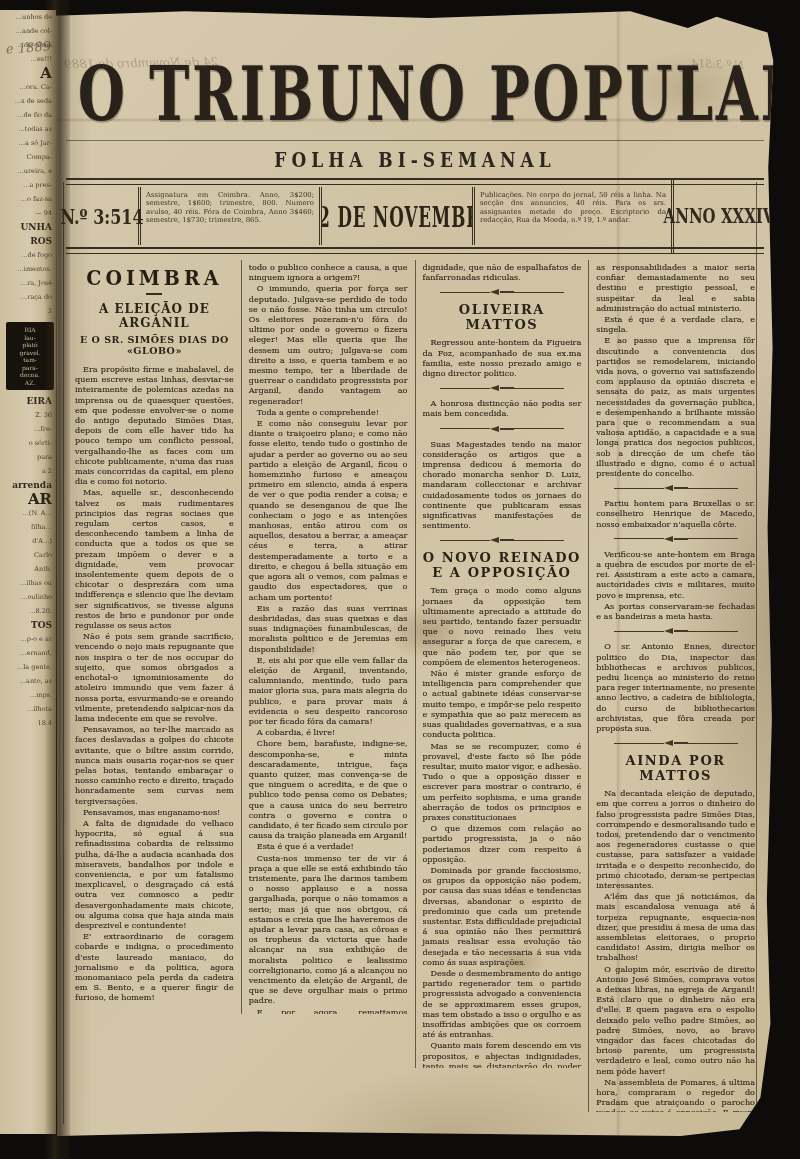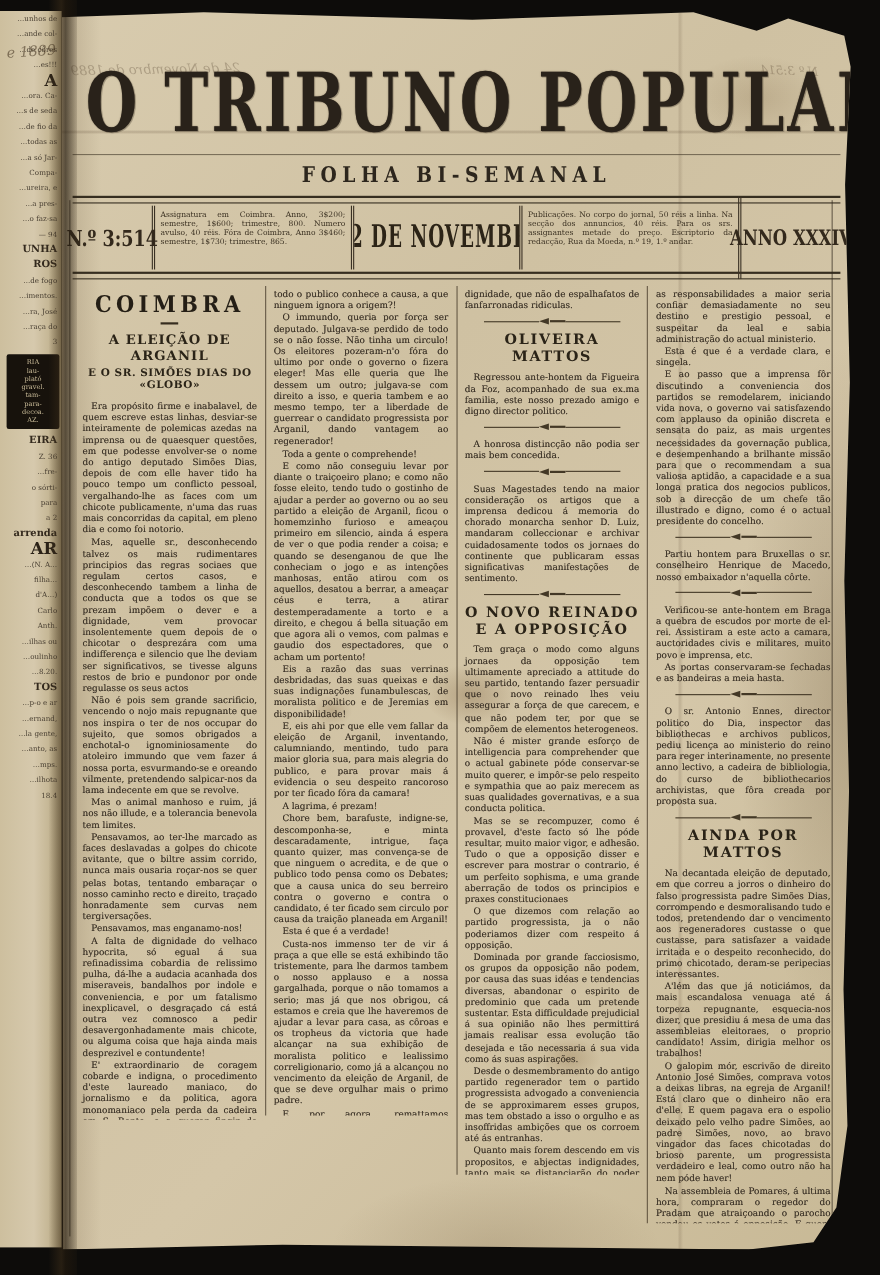--- a/index.html
+++ b/index.html
@@ -196,34 +196,33 @@
 
   <div class="columns" id="cols">
       <div class="col col-0">
         <div class="headline">COIMBRA</div>
         <div class="short-rule"></div>
         <div class="subhead">A ELEIÇÃO DE ARGANIL</div>
         <div class="subhead2">E O SR. SIMÕES DIAS DO «GLOBO»</div>
         <div class="p">Era propósito firme e inabalavel, de quem escreve estas linhas, desviar-se inteiramente de polemicas azedas na imprensa ou de quaesquer questões, em que podesse envolver-se o nome do antigo deputado Simões Dias, depois de com elle haver tido ha pouco tempo um conflicto pessoal, vergalhando-lhe as faces com um chicote publicamente, n'uma das ruas mais concorridas da capital, em pleno dia e como foi notorio.</div>
         <div class="p">Mas, aquelle sr., desconhecendo talvez os mais rudimentares principios das regras sociaes que regulam certos casos, e desconhecendo tambem a linha de conducta que a todos os que se prezam impõem o dever e a dignidade, vem provocar insolentemente quem depois de o chicotar o desprezára com uma indifferença e silencio que lhe deviam ser significativos, se tivesse alguns restos de brio e pundonor por onde regulasse os seus actos</div>
         <div class="p">Não é pois sem grande sacrificio, vencendo o nojo mais repugnante que nos inspira o ter de nos occupar do sujeito, que somos obrigados a enchotal-o ignominiosamente do atoleiro immundo que vem fazer á nossa porta, esvurmando-se e oreando vilmente, pretendendo salpicar-nos da lama indecente em que se revolve.</div>
-        <div class="p">Mas o animal manhoso e ruim, já nos não illude, e a tolerancia benevola tem limites.</div>
         <div class="p">Pensavamos, ao ter-lhe marcado as faces deslavadas a golpes do chicote avitante, que o biltre assim corrido, nunca mais ousaria roçar-nos se quer pelas botas, tentando embaraçar o nosso caminho recto e direito, traçado honradamente sem curvas nem tergiversações.</div>
         <div class="p">Pensavamos, mas enganamo-nos!</div>
         <div class="p">A falta de dignidade do velhaco hypocrita, só egual á sua refinadissima cobardia de relissimo pulha, dá-lhe a audacia acanhada dos miseraveis, bandalhos por indole e conveniencia, e por um fatalismo inexplicavel, o desgraçado cá está outra vez comnosco a pedir desavergonhadamente mais chicote, ou alguma coisa que haja ainda mais desprezivel e contundente!</div>
         <div class="p">E' extraordinario de coragem cobarde e indigna, o procedimento d'este laureado maniaco, do jornalismo e da politica, agora monomaniaco pela perda da cadeira em S. Bento, e a querer fingir de furioso, de homem!</div>
       </div>
       <div class="col col-1">
         <div class="p0">todo o publico conhece a causa, a que ninguem ignora a origem?!</div>
         <div class="p">O immundo, queria por força ser deputado. Julgava-se perdido de todo se o não fosse. Não tinha um circulo! Os eleitores pozeram-n'o fóra do ultimo por onde o governo o fizera eleger! Mas elle queria que lhe dessem um outro; julgava-se com direito a isso, e queria tambem e ao mesmo tempo, ter a liberdade de guerrear o candidato progressista por Arganil, dando vantagem ao regenerador!</div>
         <div class="p">Toda a gente o comprehende!</div>
         <div class="p">E como não conseguiu levar por diante o traiçoeiro plano; e como não fosse eleito, tendo tudo o gostinho de ajudar a perder ao governo ou ao seu partido a eleição de Arganil, ficou o homemzinho furioso e ameaçou primeiro em silencio, ainda á espera de ver o que podia render a coisa; e quando se desenganou de que lhe conheciam o jogo e as intenções manhosas, então atirou com os aquellos, desatou a berrar, a ameaçar céus e terra, a atirar destemperadamente a torto e a direito, e chegou á bella situação em que agora ali o vemos, com palmas e gaudio dos espectadores, que o acham um portento!</div>
         <div class="p">Eis a razão das suas verrinas desbridadas, das suas queixas e das suas indignações funambulescas, de moralista politico e de Jeremias em disponibilidade!</div>
         <div class="p">E, eis ahi por que elle vem fallar da eleição de Arganil, inventando, calumniando, mentindo, tudo para maior gloria sua, para mais alegria do publico, e para provar mais á evidencia o seu despeito rancoroso por ter ficado fóra da camara!</div>
-        <div class="p">A lagrima, é prezam!</div>
+        <div class="p">A cobardia, é livre!</div>
         <div class="p">Chore bem, barafuste, indigne-se, descomponha-se, e minta descaradamente, intrigue, faça quanto quizer, mas convença-se de que ninguem o acredita, e de que o publico todo pensa como os Debates; que a causa unica do seu berreiro contra o governo e contra o candidato, é ter ficado sem circulo por causa da traição planeada em Arganil!</div>
         <div class="p">Esta é que é a verdade!</div>
         <div class="p">Custa-nos immenso ter de vir á praça a que elle se está exhibindo tão tristemente, para lhe darmos tambem o nosso applauso e a nossa gargalhada, porque o não tomamos a serio; mas já que nos obrigou, cá estamos e creia que lhe haveremos de ajudar a levar para casa, as côroas e os tropheus da victoria que hade alcançar na sua exhibição de moralista politico e lealissimo correligionario, como já a alcançou no vencimento da eleição de Arganil, de que se deve orgulhar mais o primo padre.</div>
         <div class="p">E por agora, remattamos declarando para completo conhecimento do publico e do partido progressista, que os factos em que o honrado e verdadeiro chronista da eleição de Arganil, este admiravel frei Bernardo da Cruz, da Bemfeita, bazea os seus sapientissimos commentarios, e faz a sua judiciosa critica, são de todo o ponto falsos, calumniosos e sem importancia alguma, tal qual como a pessoa que os escreve!</div>
       </div>
       <div class="col col-2">
         <div class="p0">dignidade, que não de espalhafatos de fanfarronadas ridiculas.</div>
         <div class="divider">
           <span class="dl"></span>
           <span class="ah"></span>
@@ -247,21 +246,21 @@
         </div>
         <div class="p">Suas Magestades tendo na maior consideração os artigos que a imprensa dedicou á memoria do chorado monarcha senhor D. Luiz, mandaram colleccionar e archivar cuidadosamente todos os jornaes do continente que publicaram essas significativas manifestações de sentimento.</div>
         <div class="divider">
           <span class="dl"></span>
           <span class="ah"></span>
           <span class="ah2"></span>
           <span class="dl"></span>
         </div>
         <div class="title">O NOVO REINADO E A OPPOSIÇÃO</div>
         <div class="p">Tem graça o modo como alguns jornaes da opposição tem ultimamente apreciado a attitude do seu partido, tentando fazer persuadir que o novo reinado lhes veiu assegurar a força de que carecem, e que não podem ter, por que se compõem de elementos heterogeneos.</div>
-        <div class="p">Não é mister grande esforço de intelligencia para comprehender que o actual gabinete póde conservar-se muito querer, e impôr-se pelo respeito e sympathia que ao paiz merecem as suas qualidades governativas, e a sua conducta politica.</div>
+        <div class="p">Não é mister grande esforço de intelligencia para comprehender que o actual gabinete idéas conservar-se muito tempo, e impôr-se pelo respeito e sympathia que ao paiz merecem as suas qualidades governativas, e a sua conducta politica.</div>
         <div class="p">Mas se se recompuzer, como é provavel, d'este facto só lhe póde resultar, muito maior vigor, e adhesão. Tudo o que a opposição disser e escrever para mostrar o contrario, é um perfeito sophisma, e uma grande aberração de todos os principios e praxes constitucionaes</div>
         <div class="p">O que dizemos com relação ao partido progressista, ja o não poderiamos dizer com respeito á opposição.</div>
         <div class="p">Dominada por grande facciosismo, os grupos da opposição não podem, por causa das suas idéas e tendencias diversas, abandonar o espirito de predominio que cada um pretende sustentar. Esta difficuldade prejudicial á sua opinião não lhes permittirá jamais realisar essa evolução tão desejada e tão necessaria á sua vida como ás suas aspirações.</div>
         <div class="p">Desde o desmembramento do antigo partido regenerador tem o partido progressista advogado a conveniencia de se approximarem esses grupos, mas tem obstado a isso o orgulho e as insoffridas ambições que os corroem até ás entranhas.</div>
         <div class="p">Quanto mais forem descendo em vis propositos, e abjectas indignidades, tanto mais se distanciarão do poder que desejam por todos os meios conquistar.</div>
       </div>
       <div class="col col-3">
         <div class="p0">as responsabilidades a maior seria confiar demasiadamente no seu destino e prestigio pessoal, e suspeitar da leal e sabia administração do actual ministerio.</div>
         <div class="p">Esta é que é a verdade clara, e singela.</div>
         <div class="p">E ao passo que a imprensa fôr discutindo a conveniencia dos partidos se remodelarem, iniciando vida nova, o governo vai satisfazendo com applauso da opinião discreta e sensata do paiz, as mais urgentes necessidades da governação publica, e desempenhando a brilhante missão para que o recommendam a sua valiosa aptidão, a capacidade e a sua longa pratica dos negocios publicos, sob a direcção de um chefe tão illustrado e digno, como é o actual presidente do concelho.</div>

